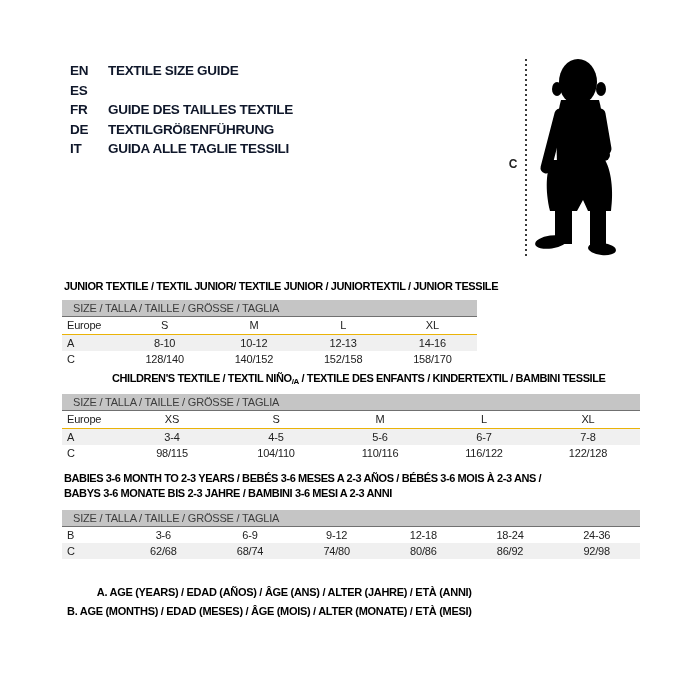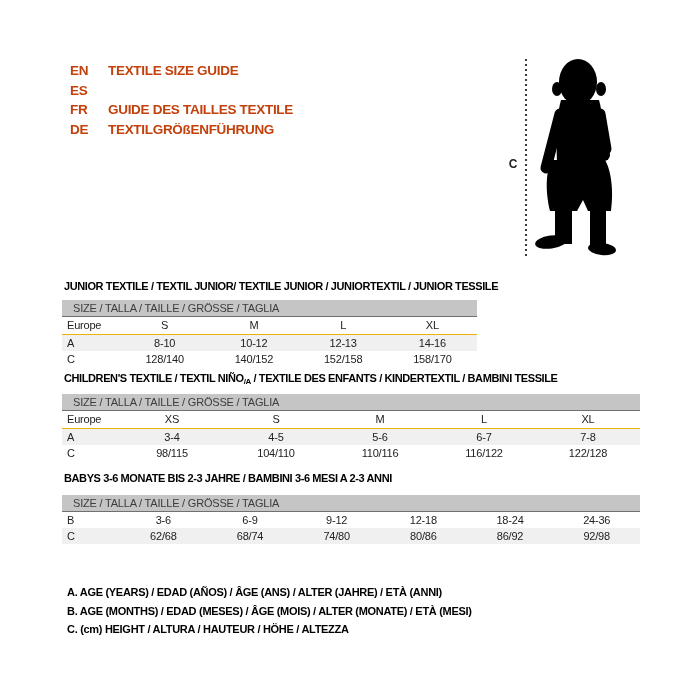--- a/index.html
+++ b/index.html
@@ -1,51 +1,51 @@
 <!DOCTYPE html>
 <html><head>
 <meta charset="utf-8">
 <style>
   html,body{margin:0;padding:0;background:#fff;}
   .canvas{
     position:relative;width:700px;height:700px;background:#ffffff;overflow:hidden;
     font-family:"Liberation Sans",sans-serif;color:#1f1f1f;
   }
   
-  .lang-block{position:absolute;left:70px;top:61px;font-weight:bold;font-size:13.5px;letter-spacing:-0.3px;color:#c2410c;}
+  .lang-block{position:absolute;left:70px;top:61px;font-weight:bold;font-size:13.5px;letter-spacing:-0.3px;color:#0f172a;}
   .lang-row{display:flex;height:19.5px;line-height:19.5px;}
   .lang-code{width:38px;}
   
   .measure-line{position:absolute;left:525px;top:59px;width:2px;height:198px;
     background:repeating-linear-gradient(180deg,#3a3a3a 0 2px,transparent 2px 5px);}
   .measure-label{position:absolute;left:504px;top:157px;width:18px;text-align:center;
     font-size:12px;font-weight:600;color:#222;}
   .baby-svg{position:absolute;left:533px;top:56px;width:90px;height:204px;}
   
   .table{position:absolute;left:62px;}
   .t1{top:280px;width:415px;}
   .t2{top:372px;width:578px;}
   .t3{top:472px;width:578px;}
   .t-title{font-weight:bold;font-size:11px;letter-spacing:-0.4px;white-space:nowrap;
     height:20px;line-height:13px;color:#000;padding-left:2px;}
-  .t2 .t-title{height:22px;}
+  .t2 .t-title{height:22px;margin-left:48px;}
   .t3 .t-title{height:15px;}
   .t3 .t-title-gap{height:8px;}
   .t-sub{font-size:8px;vertical-align:-2px;}
   .size-bar{background:#c5c5c5;height:16px;line-height:16px;font-size:11px;
     padding-left:11px;color:#3c3c3c;letter-spacing:-0.2px;border-bottom:1px solid #707070;}
   .row{display:flex;font-size:11px;letter-spacing:-0.2px;color:#222;}
   .header-row{height:17px;line-height:17px;border-bottom:1px solid #eab308;}
   .data-row{height:16px;line-height:16px;}
   .alt{background:#f0f0f0;}
   .lbl{width:53px;padding-left:5px;text-align:left;}
   .cell{flex:1;text-align:center;}
   
   .footnotes{position:absolute;left:67px;top:583px;font-size:11px;font-weight:bold;
-    letter-spacing:-0.3px;color:#000;}
+    letter-spacing:-0.3px;color:#000;text-align:right;}
   .fn{height:18.5px;line-height:18.5px;white-space:nowrap;}
 </style>
 </head>
 <body>
 
 <div class="canvas">
 
   <div class="lang-block">
     <div class="lang-row">
       <span class="lang-code">EN</span>
@@ -54,20 +54,24 @@
     <div class="lang-row">
       <span class="lang-code">ES</span>
     </div>
     <div class="lang-row">
       <span class="lang-code">FR</span>
       <span class="lang-label">GUIDE DES TAILLES TEXTILE</span>
     </div>
     <div class="lang-row">
       <span class="lang-code">DE</span>
       <span class="lang-label">TEXTILGRÖßENFÜHRUNG</span>
+    </div>
+    <div class="lang-row">
+      <span class="lang-code">IT</span>
+      <span class="lang-label">GUIDA ALLE TAGLIE TESSILI</span>
     </div>
   </div>
 
   <div class="measure-line"></div>
   <div class="measure-label">C</div>
   <svg class="baby-svg" viewBox="0 0 90 204" aria-hidden="true">
     <g fill="#000" stroke="none">
       <ellipse cx="45" cy="26" rx="19" ry="23"></ellipse>
       <ellipse cx="24" cy="33" rx="5" ry="7"></ellipse>
       <ellipse cx="68" cy="33" rx="5" ry="7"></ellipse>
@@ -134,20 +138,21 @@
       <span class="lbl">C</span>
       <span class="cell">98/115</span>
       <span class="cell">104/110</span>
       <span class="cell">110/116</span>
       <span class="cell">116/122</span>
       <span class="cell">122/128</span>
     </div>
   </div>
 
   <div class="table t3">
+    <div class="t-title">BABIES 3-6 MONTH TO 2-3 YEARS / BEBÉS 3-6 MESES A 2-3 AÑOS / BÉBÉS 3-6 MOIS À 2-3 ANS /</div>
     <div class="t-title">BABYS 3-6 MONATE BIS 2-3 JAHRE / BAMBINI 3-6 MESI A 2-3 ANNI</div>
     <div class="t-title-gap"></div>
     <div class="size-bar">SIZE / TALLA / TAILLE / GRÖSSE / TAGLIA</div>
     <div class="row data-row">
       <span class="lbl">B</span>
       <span class="cell">3-6</span>
       <span class="cell">6-9</span>
       <span class="cell">9-12</span>
       <span class="cell">12-18</span>
       <span class="cell">18-24</span>
@@ -160,16 +165,15 @@
       <span class="cell">74/80</span>
       <span class="cell">80/86</span>
       <span class="cell">86/92</span>
       <span class="cell">92/98</span>
     </div>
   </div>
 
   <div class="footnotes">
     <div class="fn">A. AGE (YEARS) / EDAD (AÑOS) / ÂGE (ANS) / ALTER (JAHRE) / ETÀ (ANNI)</div>
     <div class="fn">B. AGE (MONTHS) / EDAD (MESES) / ÂGE (MOIS) / ALTER (MONATE) / ETÀ (MESI)</div>
-    <div class="fn">C. (cm) HEIGHT / ALTURA / HAUTEUR / HÖHE / ALTEZZA</div>
   </div>
 
 </div>
 
 </body></html>

